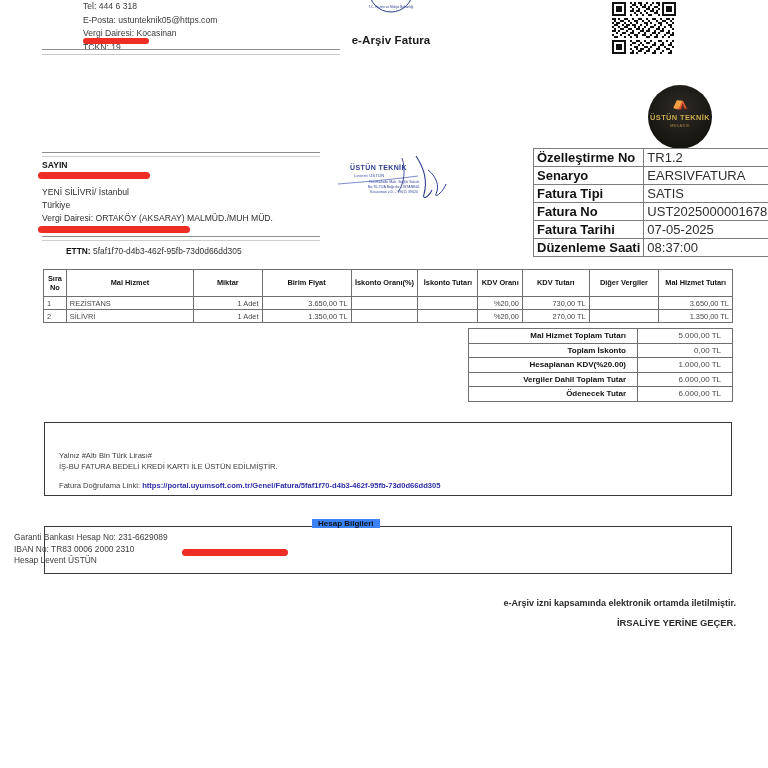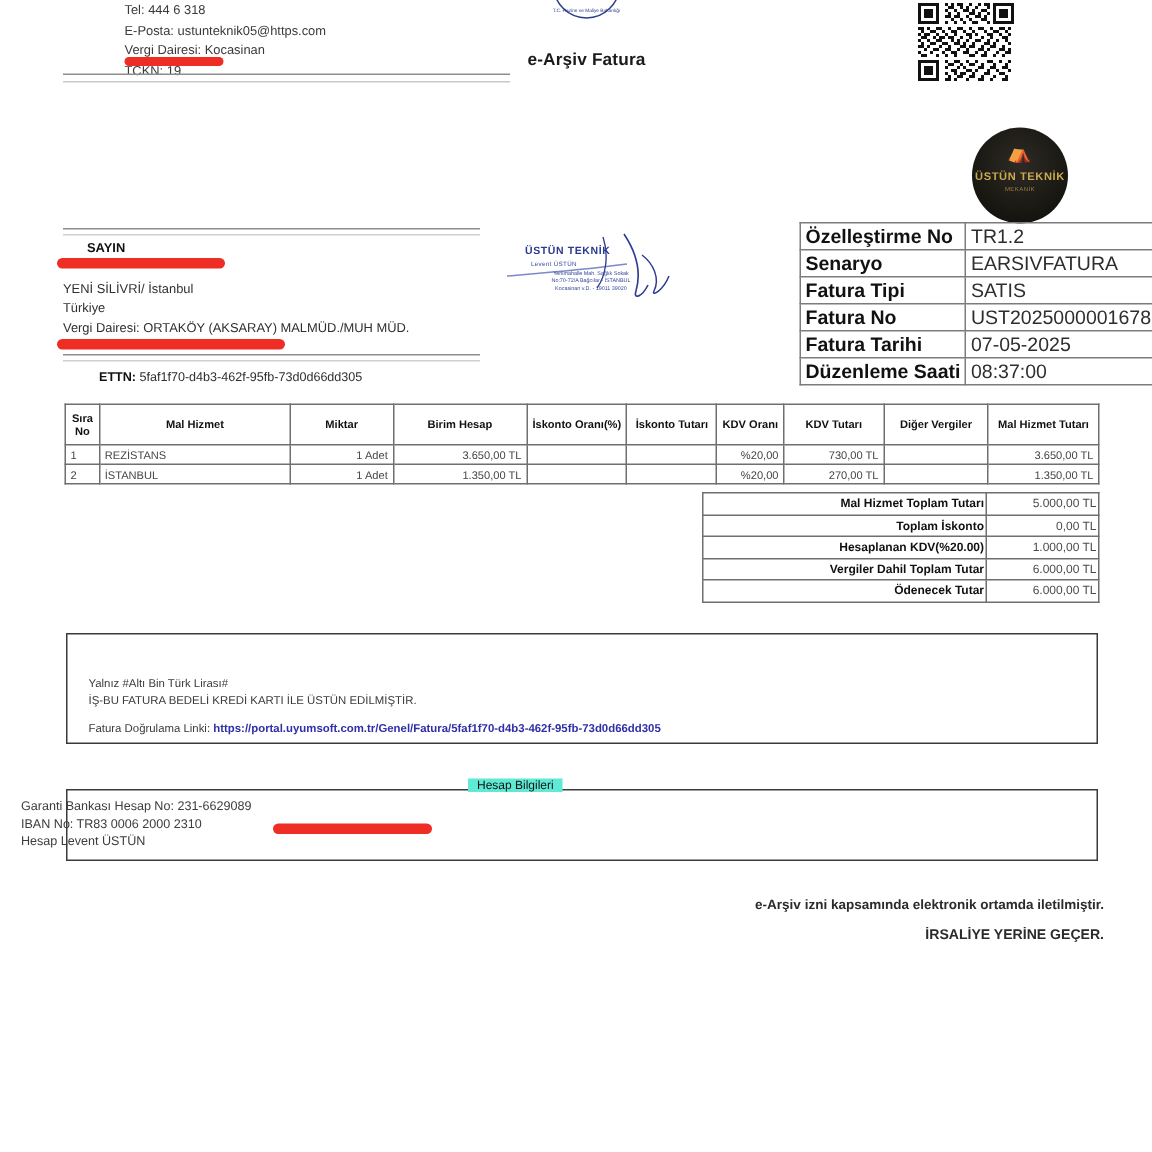--- a/index.html
+++ b/index.html
@@ -129,21 +129,20 @@
     top: 159px;
     width: 300px;
     font-size: 8.6px;
     line-height: 13.3px;
     color: #2f2f2f;
   }
   #recipient-block .sayin-label {
     font-weight: bold;
     font-size: 8.6px;
     color: #111;
-    margin-left: 16px;
   }
   #recipient-block .redacted-line { height: 13.3px; }
   #recipient-rule-bottom {
     left: 42px;
     top: 236px;
     width: 278px;
     height: 3px;
     border-top: 1px solid #8d8d8d;
     border-bottom: 1px solid #cfcfcf;
   }
@@ -241,21 +240,21 @@
   #totals-table {
     left: 468px;
     top: 328px;
     width: 265px;
     border-collapse: collapse;
     font-size: 8px;
   }
   #totals-table td {
     border: 1px solid #6f6f6f;
     height: 13.5px;
-    padding: 0 1px;
+    padding: 0 11px;
   }
   #totals-table td.lbl {
     text-align: right;
     font-weight: bold;
     color: #111;
     white-space: nowrap;
   }
   #totals-table td.val {
     text-align: right;
     color: #4a4a4a;
@@ -300,24 +299,24 @@
     top: 526px;
     width: 688px;
     height: 48px;
     border: 1px solid #3a3a3a;
     box-sizing: border-box;
   }
   #bank-legend {
     position: absolute;
     left: 312px;
     top: 519px;
-    background: #5eead4;
+    background: #3b82f6;
     padding: 0 6px;
     font-size: 8px;
-    font-weight: normal;
+    font-weight: bold;
     color: #111;
   }
   #bank-lines {
     position: absolute;
     left: 14px;
     top: 532px;
     font-size: 8.4px;
     line-height: 11.6px;
     color: #3d3d3d;
   }
@@ -618,21 +617,21 @@
   </tbody>
 </table>
 
 <table class="abs" id="items-table">
   <thead>
     <tr>
       <th style="width:18px;">Sıra
 No</th>
       <th style="width:125px;">Mal Hizmet</th>
       <th style="width:65px;">Miktar</th>
-      <th style="width:86px;">Birim Hesap</th>
+      <th style="width:86px;">Birim Fiyat</th>
       <th style="width:63px;">İskonto
 Oranı(%)</th>
       <th style="width:56px;">İskonto
 Tutarı</th>
       <th style="width:40px;">KDV
 Oranı</th>
       <th style="width:63px;">KDV Tutarı</th>
       <th style="width:66px;">Diğer Vergiler</th>
       <th style="width:70px;">Mal Hizmet
 Tutarı</th>
@@ -646,21 +645,21 @@
       <td class="num">3.650,00 TL</td>
       <td class="num"></td>
       <td class="num"></td>
       <td class="num">%20,00</td>
       <td class="num">730,00 TL</td>
       <td class="num"></td>
       <td class="num">3.650,00 TL</td>
     </tr>
     <tr>
       <td class="lft">2</td>
-      <td class="lft">İSTANBUL</td>
+      <td class="lft">SİLİVRİ</td>
       <td class="num">1 Adet</td>
       <td class="num">1.350,00 TL</td>
       <td class="num"></td>
       <td class="num"></td>
       <td class="num">%20,00</td>
       <td class="num">270,00 TL</td>
       <td class="num"></td>
       <td class="num">1.350,00 TL</td>
     </tr>
   </tbody>

